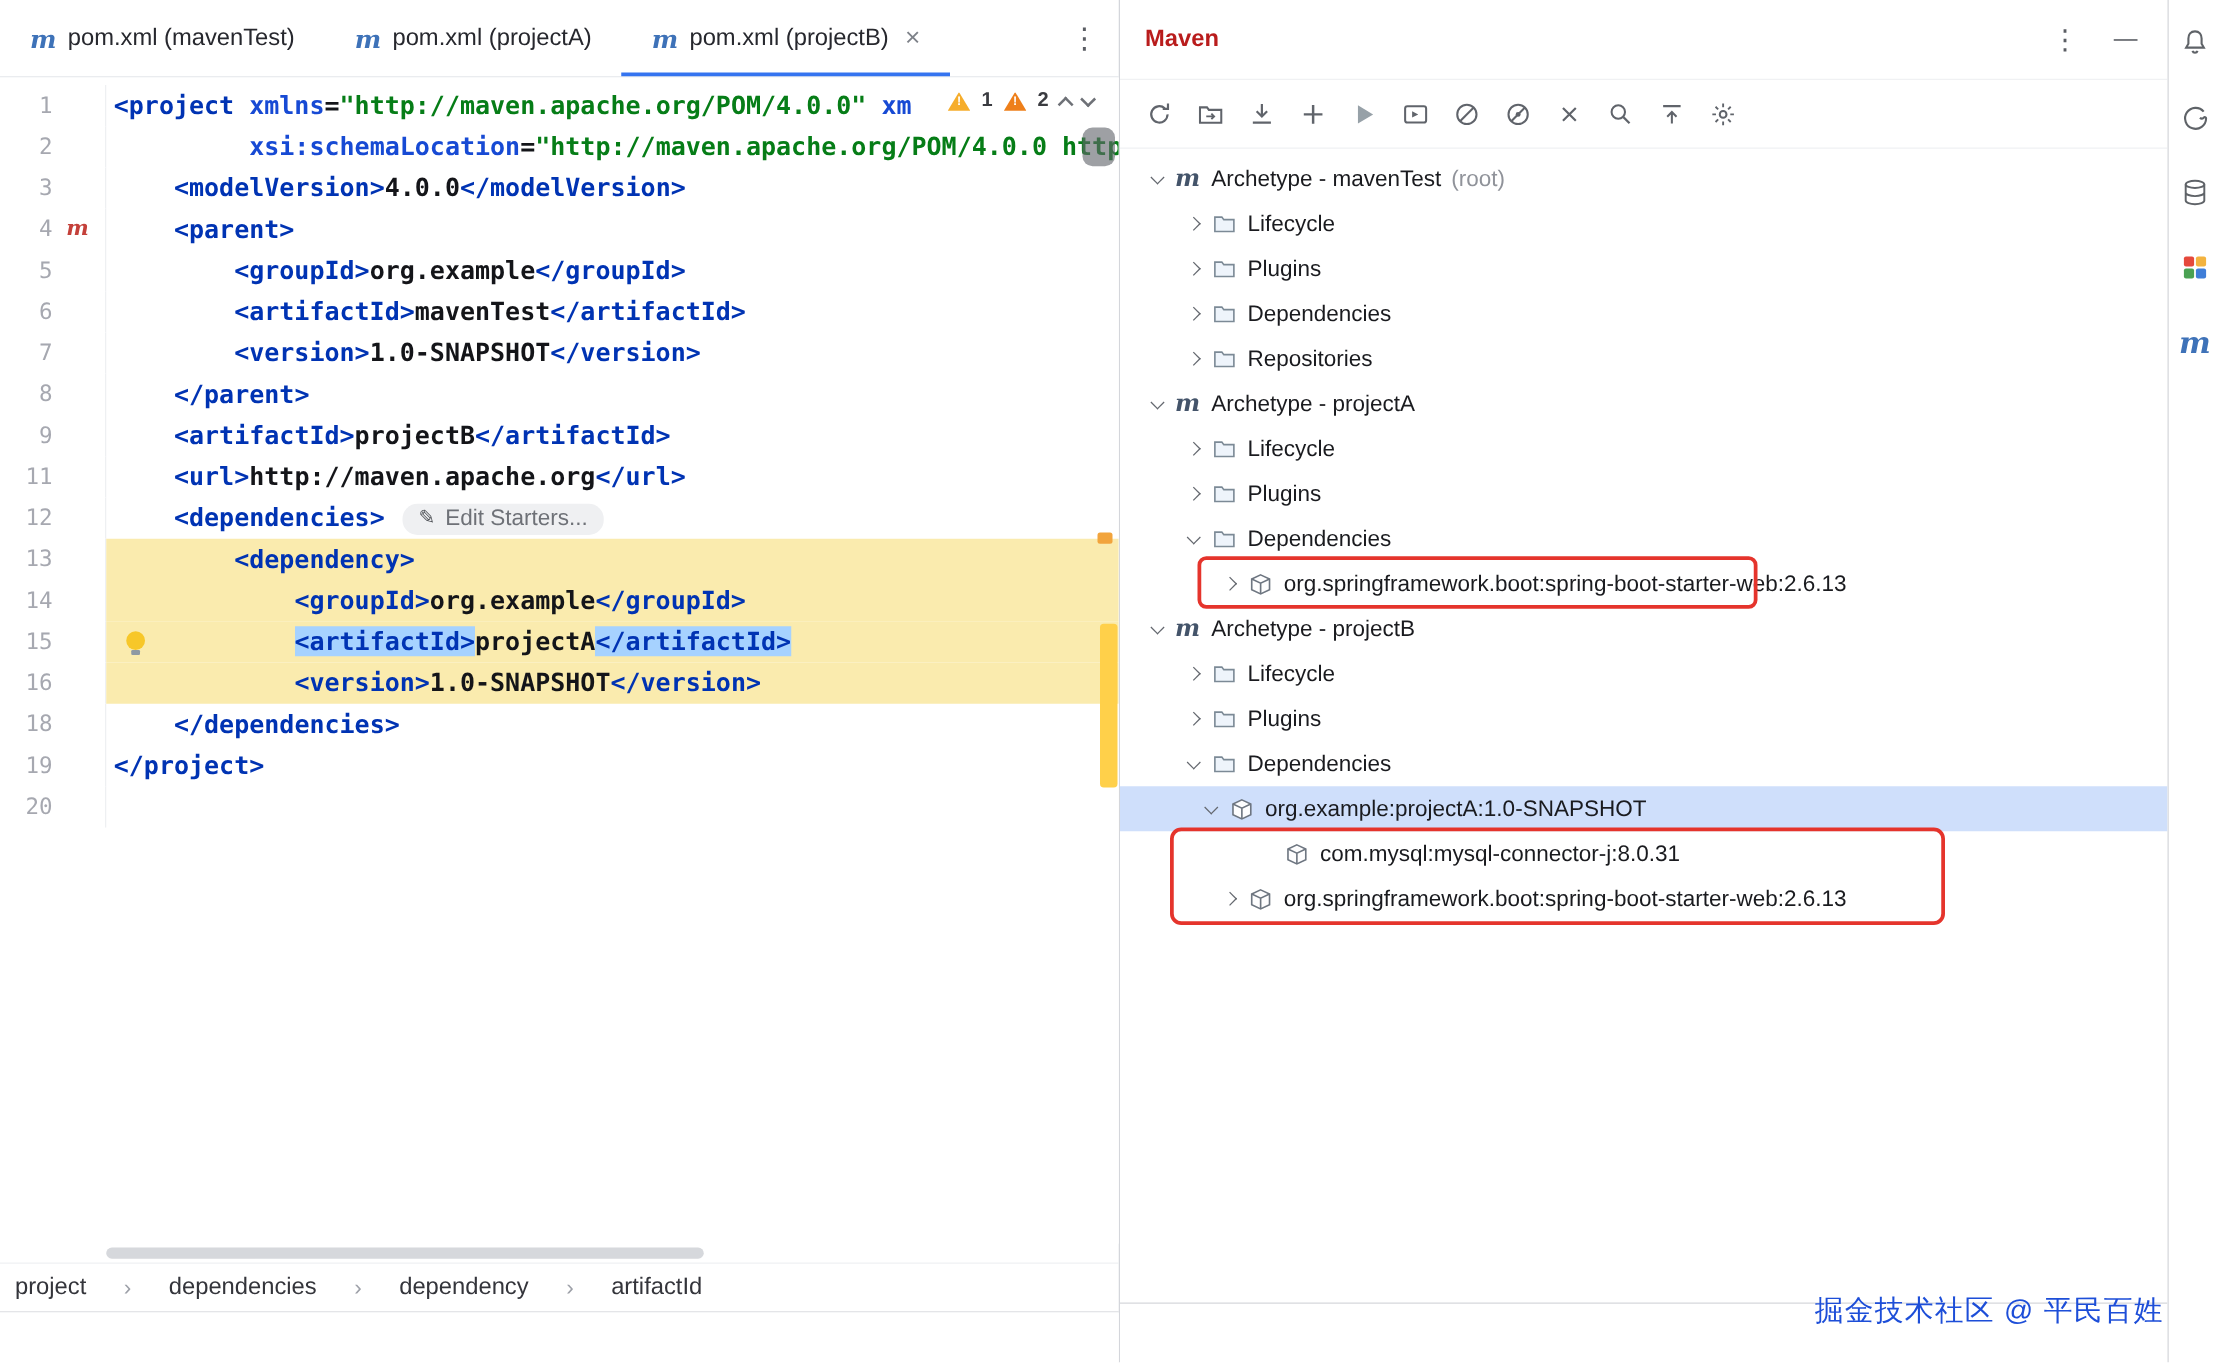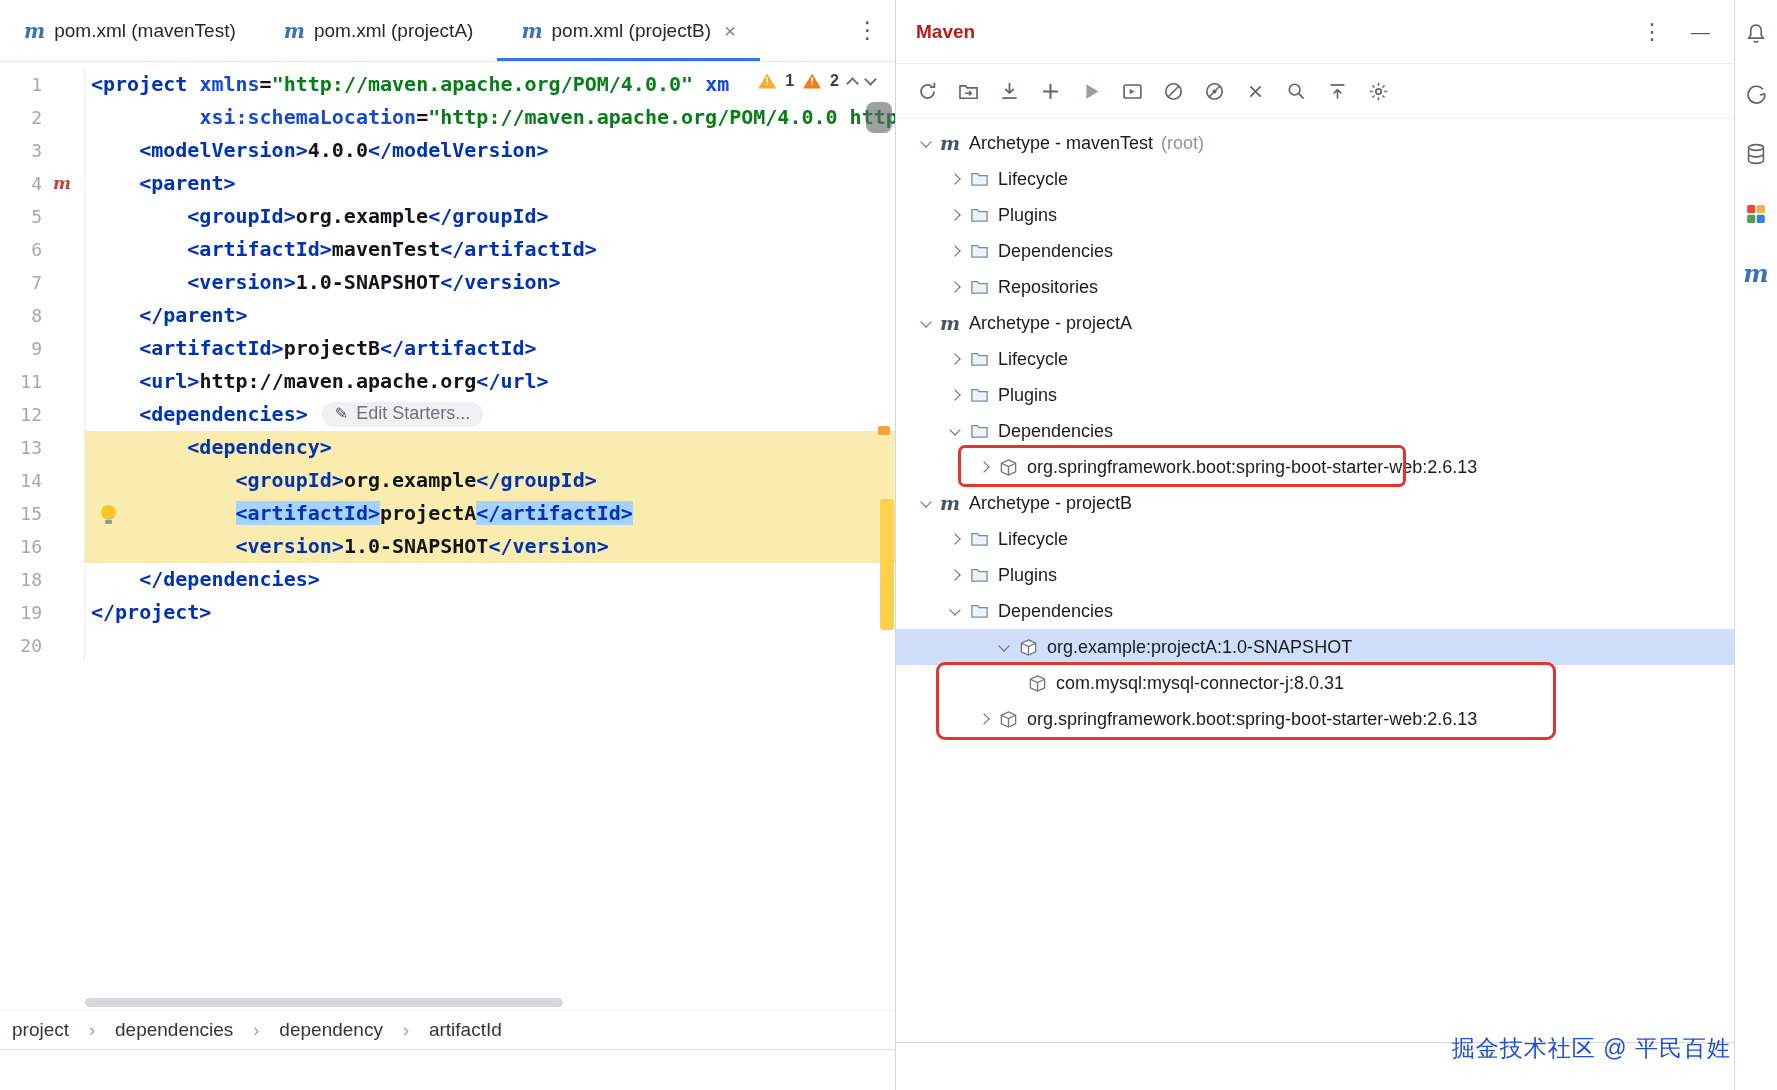--- a/index.html
+++ b/index.html
@@ -47,21 +47,21 @@
   .iw-chev.up { transform:rotate(-135deg); margin-top:5px; }
   .iw-chev.down { transform:rotate(45deg); margin-bottom:4px; }
 
   .sb-thumb { position:absolute; right:3px; top:40px; width:26px; height:31px; background:#63666c; opacity:.62; border-radius:8px; }
   .sb-warn { position:absolute; right:5px; top:364px; width:12px; height:9px; background:#f2a43c; border-radius:2px; }
   .sb-block { position:absolute; right:1px; top:437px; width:14px; height:131px; background:#ffd04a; border-radius:3px; }
 
   .hscroll { height:15px; flex:none; position:relative; }
   .hthumb { position:absolute; left:85px; top:3px; width:478px; height:9px; background:#d6d8dc; border-radius:5px; cursor:pointer; }
   .breadcrumbs { height:40px; flex:none; border-top:1px solid #f0f1f3; border-bottom:1px solid #dbdde1;
-    display:flex; align-items:center; gap:20px; padding:0 12px; font-size:19px; color:#34353b; }
+    display:flex; align-items:center; gap:30px; padding:0 12px; font-size:19px; color:#34353b; }
   .bc-item { cursor:pointer; white-space:nowrap; }
   .bc-sep { color:#9da0a8; font-size:18px; }
   .bottom-fill { flex:1; background:#fff; }
 
   
   .maven-col { width:838px; height:1043px; border-bottom:1px solid #d6d8dc; display:flex; flex-direction:column; background:#fff; }
   .maven-header { height:64px; flex:none; display:flex; align-items:center; padding:0 20px; border-bottom:1px solid #f0f1f3; }
   .maven-title { font-size:19px; font-weight:700; color:#b91c1c; }
   .mh-right { margin-left:auto; display:flex; align-items:center; gap:28px; color:#5a5d63; }
   .mh-more { font-size:22px; cursor:pointer; }
@@ -508,21 +508,21 @@
           <span class="chevslot">
             <span class="chev expanded"></span>
           </span>
           <span class="ticon">
             <svg viewBox="0 0 16 16">
               <path d="M1.6 3.1h4.7l1.3 1.7h6.8v8H1.6z" fill="#EEF4FB" stroke="#7C8A96" stroke-width="1.1"></path>
             </svg>
           </span>
           <span class="tlabel">Dependencies</span>
         </div>
-        <div class="trow selected" style="padding-left:96px">
+        <div class="trow selected" style="padding-left:61px">
           <span class="chevslot">
             <span class="chev expanded"></span>
           </span>
           <span class="ticon">
             <svg viewBox="0 0 16 16">
               <path d="M8 1.6L14 4.4v7.2L8 14.4 2 11.6V4.4z" fill="#FDFDFE" stroke="#6E7681" stroke-width="1.1"></path>
               <path d="M2 4.4l6 2.8 6-2.8M8 7.2v7.2" fill="none" stroke="#6E7681" stroke-width="1.1"></path>
             </svg>
           </span>
           <span class="tlabel">org.example:projectA:1.0-SNAPSHOT</span>

